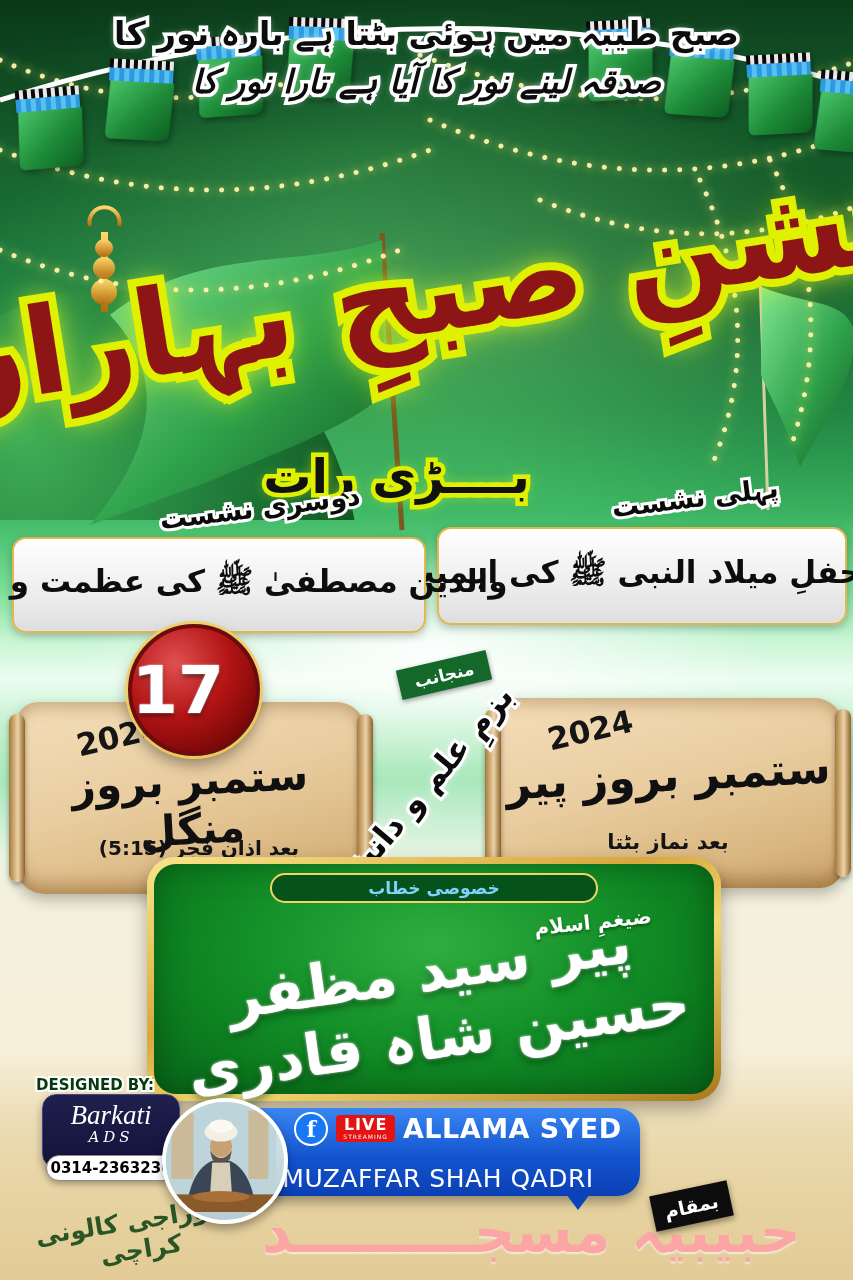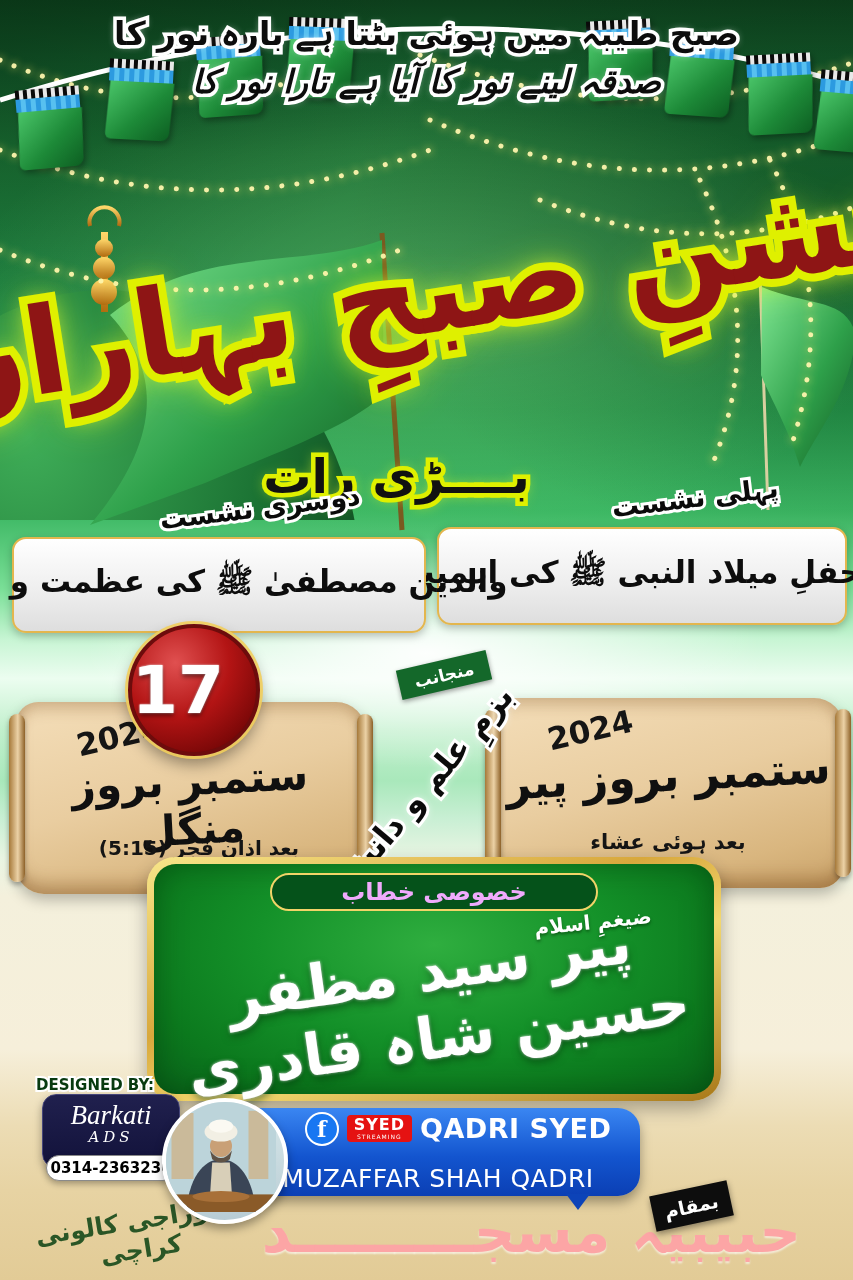--- a/index.html
+++ b/index.html
@@ -75,21 +75,21 @@
   .org-name .stroke{color:#fff;-webkit-text-stroke:6px #fff;text-shadow:0 0 10px #fff;}
   
   .panel-frame{position:absolute;left:147px;top:857px;width:560px;height:230px;z-index:4;
       background:linear-gradient(160deg,#f8e68a,#d8a83c 40%,#f3d870 60%,#a87818);
       border-radius:28px;padding:7px;box-shadow:0 8px 18px rgba(0,0,0,.3);}
   .panel{position:relative;width:100%;height:100%;border-radius:22px;
       background:radial-gradient(ellipse at 50% 35%,#2fae3f 0%,#149129 45%,#0c7a1e 75%,#09611a 100%);
       box-shadow:inset 0 0 30px rgba(0,60,10,.5);}
   .panel-pill{position:absolute;left:50%;top:9px;transform:translateX(-50%);min-width:280px;
       background:#05521a;border:2px solid #f2d468;border-radius:999px;padding:3px 22px;
-      text-align:center;direction:rtl;color:#f0abfc;font-size:24px;font-weight:bold;}
+      text-align:center;direction:rtl;color:#7dd3fc;font-size:17px;font-weight:bold;}
   .honorific{position:absolute;right:62px;top:46px;direction:rtl;color:#fff;font-size:20px;
       font-weight:bold;transform:rotate(-6deg);text-shadow:0 2px 3px rgba(0,40,0,.5);}
   .speaker{position:absolute;left:0;right:0;top:72px;text-align:center;direction:rtl;
       transform:rotate(-8deg);color:#fff;font-size:58px;font-weight:bold;
       text-shadow:0 4px 8px rgba(0,50,10,.55),0 0 3px #fff;}
   
   .des-head{position:absolute;left:36px;top:1076px;z-index:5;font-size:15px;font-weight:bold;color:#083a10;}
   .des-head .stroke{color:#fff;-webkit-text-stroke:4px #fff;}
   .des-card{position:absolute;left:42px;top:1094px;width:136px;height:72px;z-index:5;
       background:linear-gradient(180deg,#20204e,#12123a);border:1px solid #45457a;border-radius:14px;
@@ -247,21 +247,21 @@
   <div class="sess-head" style="left:90px;top:492px;width:340px;transform:rotate(-7deg);">
     <span class="ol"><span class="stroke">دوسری نشست</span><span class="fill">دوسری نشست</span></span>
   </div>
   <div class="sess-box" style="left:12px;top:537px;width:410px;height:92px;">
     <span class="ol"><span class="fill">والدین مصطفیٰ ﷺ کی عظمت و شان</span></span>
   </div>
 
   <div class="scroll" style="left:492px;top:698px;width:352px;height:190px;">
     <span class="year" style="left:55px;top:14px;">2024</span>
     <span class="date" style="top:52px;">ستمبر بروز پیر</span>
-    <span class="time" style="top:132px;">بعد ہوئی عشاء</span>
+    <span class="time" style="top:132px;">بعد نماز بٹتا</span>
   </div>
 
   <div class="scroll" style="left:16px;top:702px;width:350px;height:192px;">
     <span class="year" style="left:60px;top:16px;">2024</span>
     <span class="date" style="top:54px;font-size:42px;">ستمبر بروز منگل</span>
     <span class="time" style="top:134px;font-size:20px;padding-left:16px;">بعد اذانِ فجر (5:15)</span>
   </div>
   <div class="day-circle" style="left:128px;top:624px;">
     <span>17</span>
   </div>
@@ -301,24 +301,24 @@
       <ellipse cx="50" cy="22" rx="11" ry="6" fill="#fbf9f2"></ellipse>
       <rect x="0" y="84" width="100" height="16" fill="#8a5a28"></rect>
       <ellipse cx="50" cy="86" rx="26" ry="5" fill="#a87038"></ellipse>
     </svg>
   </div>
 
   <div class="banner">
     <div class="banner-row1">
       <div class="fb-icon">f</div>
       <div class="live-badge">
-        <div class="lv">SYED</div>
+        <div class="lv">LIVE</div>
         <div class="st">STREAMING</div>
       </div>
-      <div class="bn1">QADRI SYED</div>
+      <div class="bn1">ALLAMA SYED</div>
     </div>
     <div class="bn2">MUZAFFAR SHAH QADRI</div>
   </div>
 
   <div class="venue-tag">بمقام</div>
   <div class="venue-name">حبیبیہ مسجـــــــــد</div>
   <div class="venue-loc">دھوراجی کالونی کراچی</div>
 </div>
 
 </body></html>

